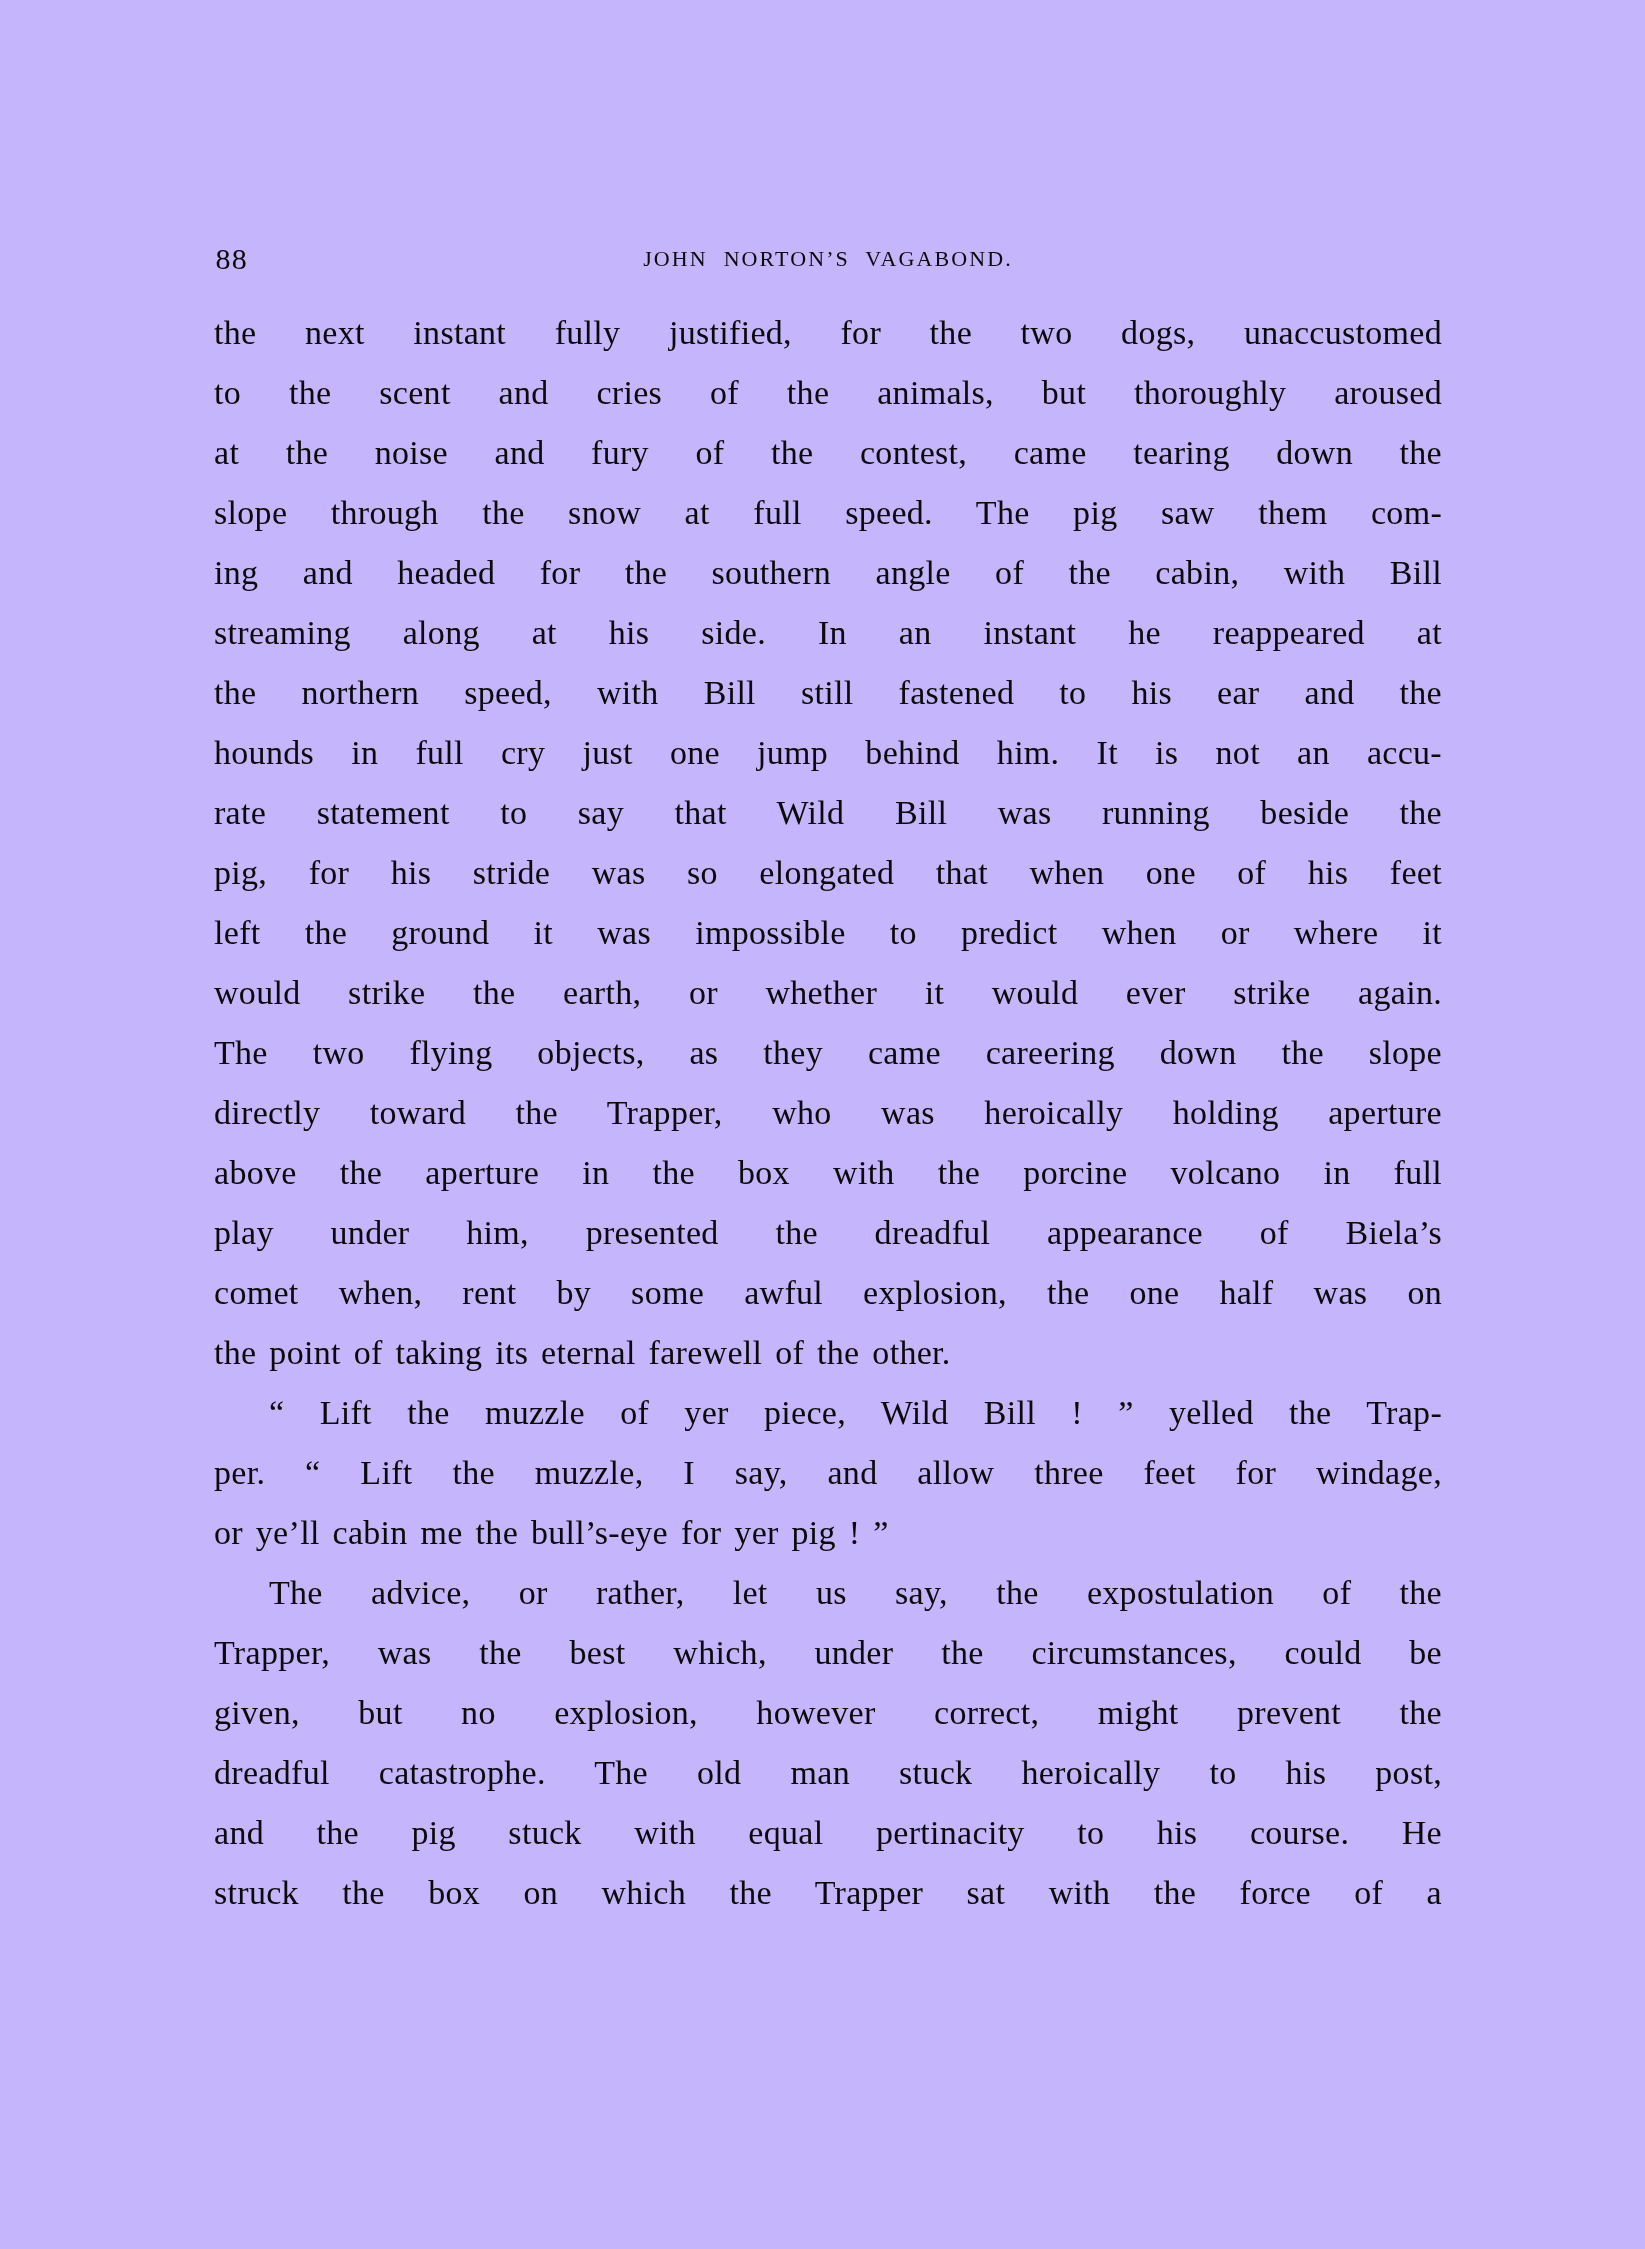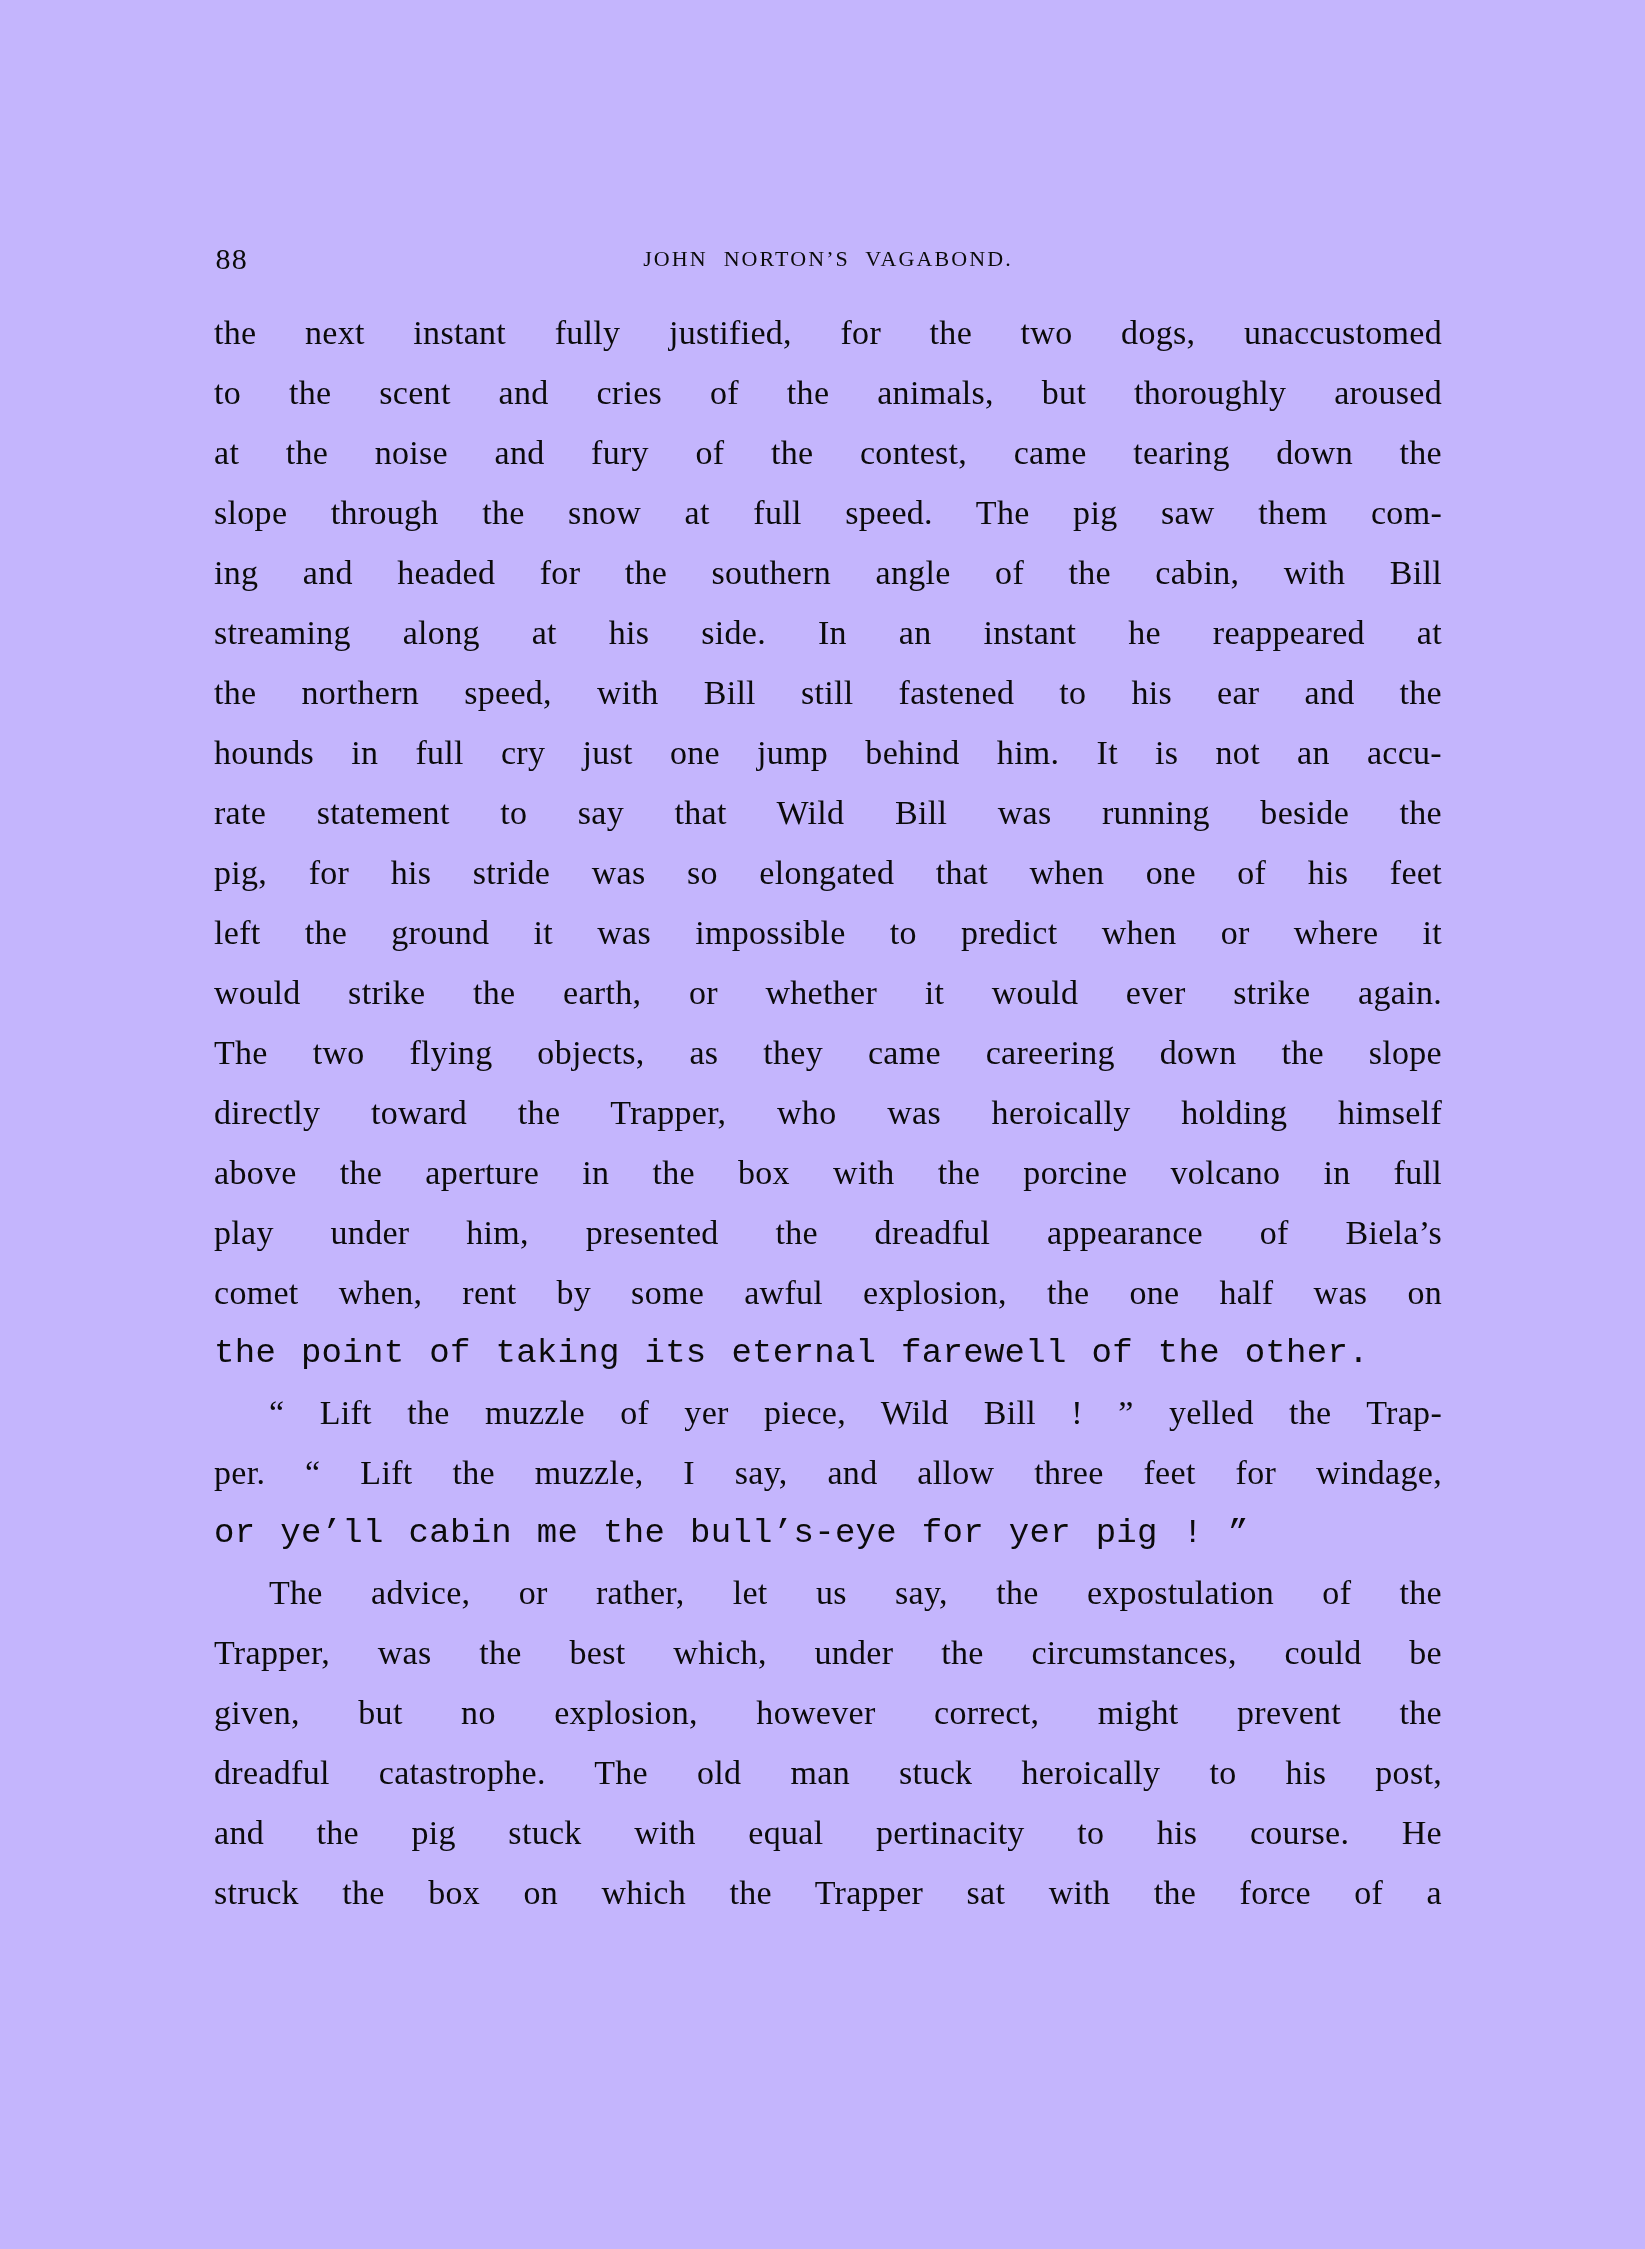--- a/index.html
+++ b/index.html
@@ -49,21 +49,20 @@
   }
   .paragraph { margin: 0; }
   .ln {
     text-align: justify;
     text-align-last: justify;
     min-height: 60px;
   }
   .ln.end {
     text-align: left;
     text-align-last: left;
-    font-family: Liberation Mono, monospace;
   }
   .ln.ind {
     text-indent: 55px;
   }
 </style>
 </head>
 <body>
 
 <div class="page">
 
@@ -81,21 +80,21 @@
       <div class="ln">slope through the snow at full speed.  The pig saw them com-</div>
       <div class="ln">ing and headed for the southern angle of the cabin, with Bill</div>
       <div class="ln">streaming along at his side.  In an instant he reappeared at</div>
       <div class="ln">the northern speed, with Bill still fastened to his ear and the</div>
       <div class="ln">hounds in full cry just one jump behind him.  It is not an accu-</div>
       <div class="ln">rate statement to say that Wild Bill was running beside the</div>
       <div class="ln">pig, for his stride was so elongated that when one of his feet</div>
       <div class="ln">left the ground it was impossible to predict when or where it</div>
       <div class="ln">would strike the earth, or whether it would ever strike again.</div>
       <div class="ln">The two flying objects, as they came careering down the slope</div>
-      <div class="ln">directly toward the Trapper, who was heroically holding himself</div>
+      <div class="ln">directly toward the Trapper, who was heroically holding aperture</div>
       <div class="ln">above the aperture in the box with the porcine volcano in full</div>
       <div class="ln">play under him, presented the dreadful appearance of Biela’s</div>
       <div class="ln">comet when, rent by some awful explosion, the one half was on</div>
       <div class="ln end">the point of taking its eternal farewell of the other.</div>
     </div>
 
     <div class="paragraph">
       <div class="ln ind">“ Lift the muzzle of yer piece, Wild Bill ! ” yelled the Trap-</div>
       <div class="ln">per.  “ Lift the muzzle, I say, and allow three feet for windage,</div>
       <div class="ln end">or ye’ll cabin me the bull’s-eye for yer pig ! ”</div>

